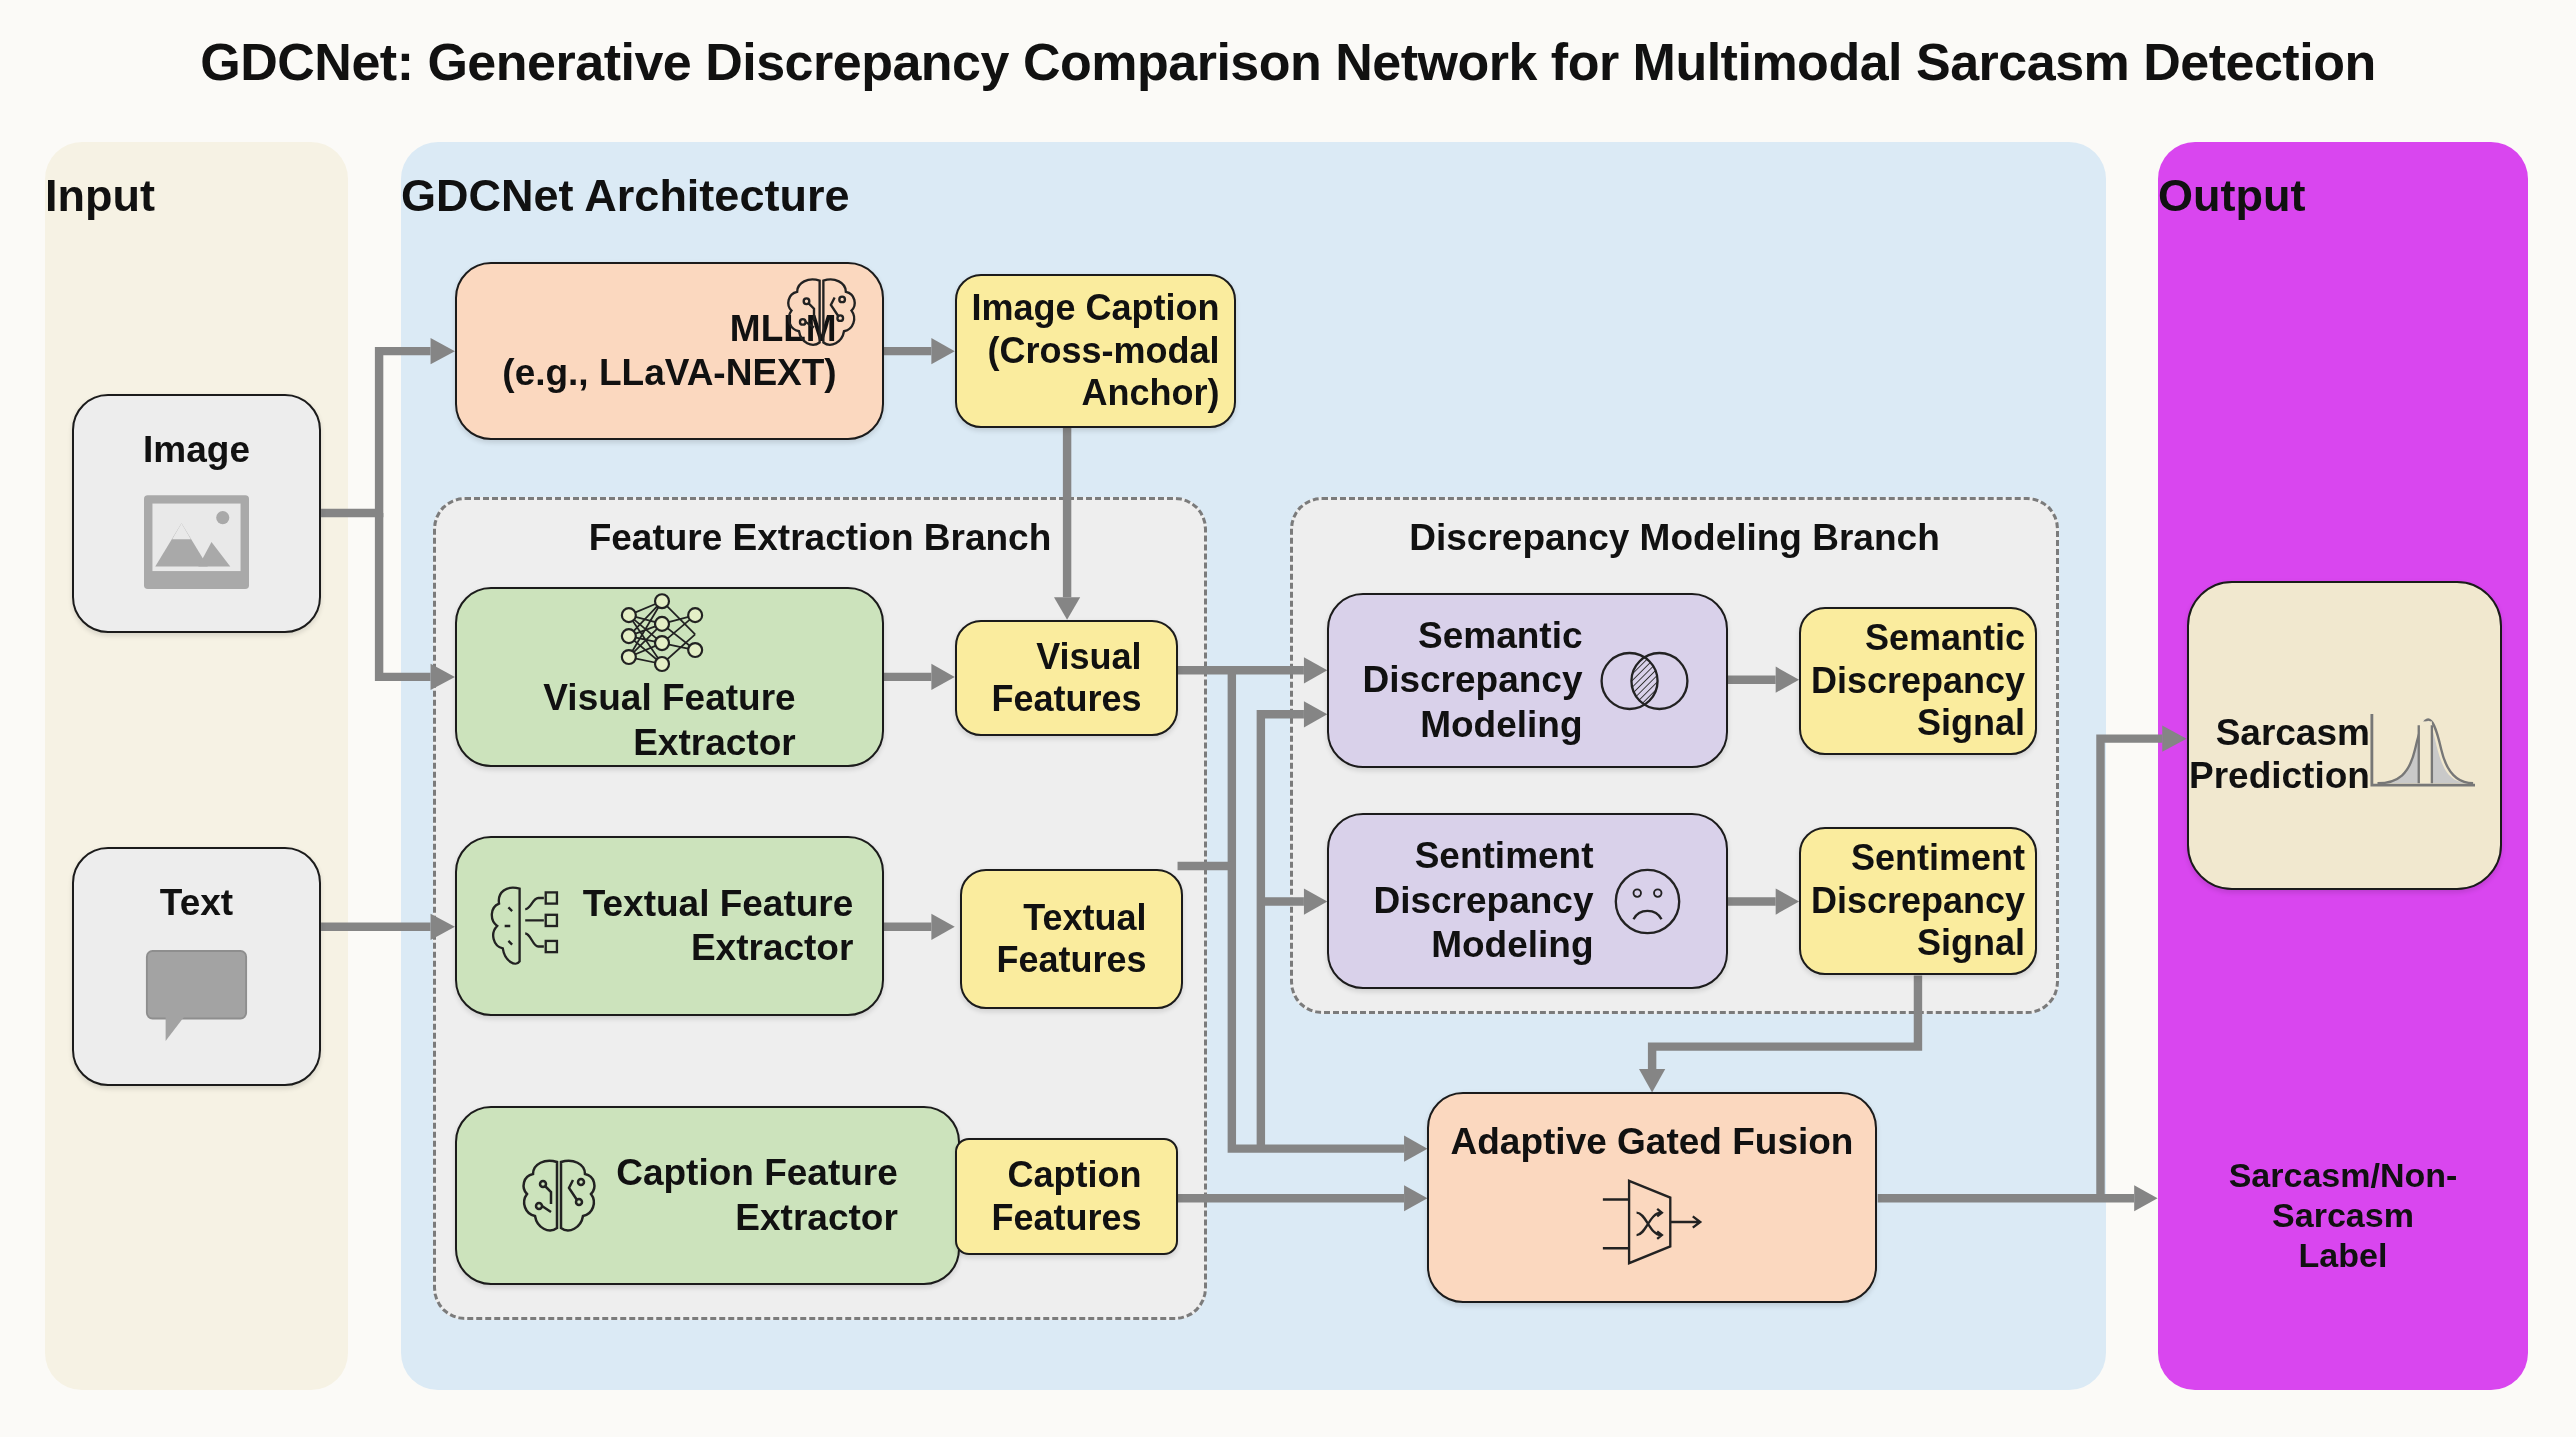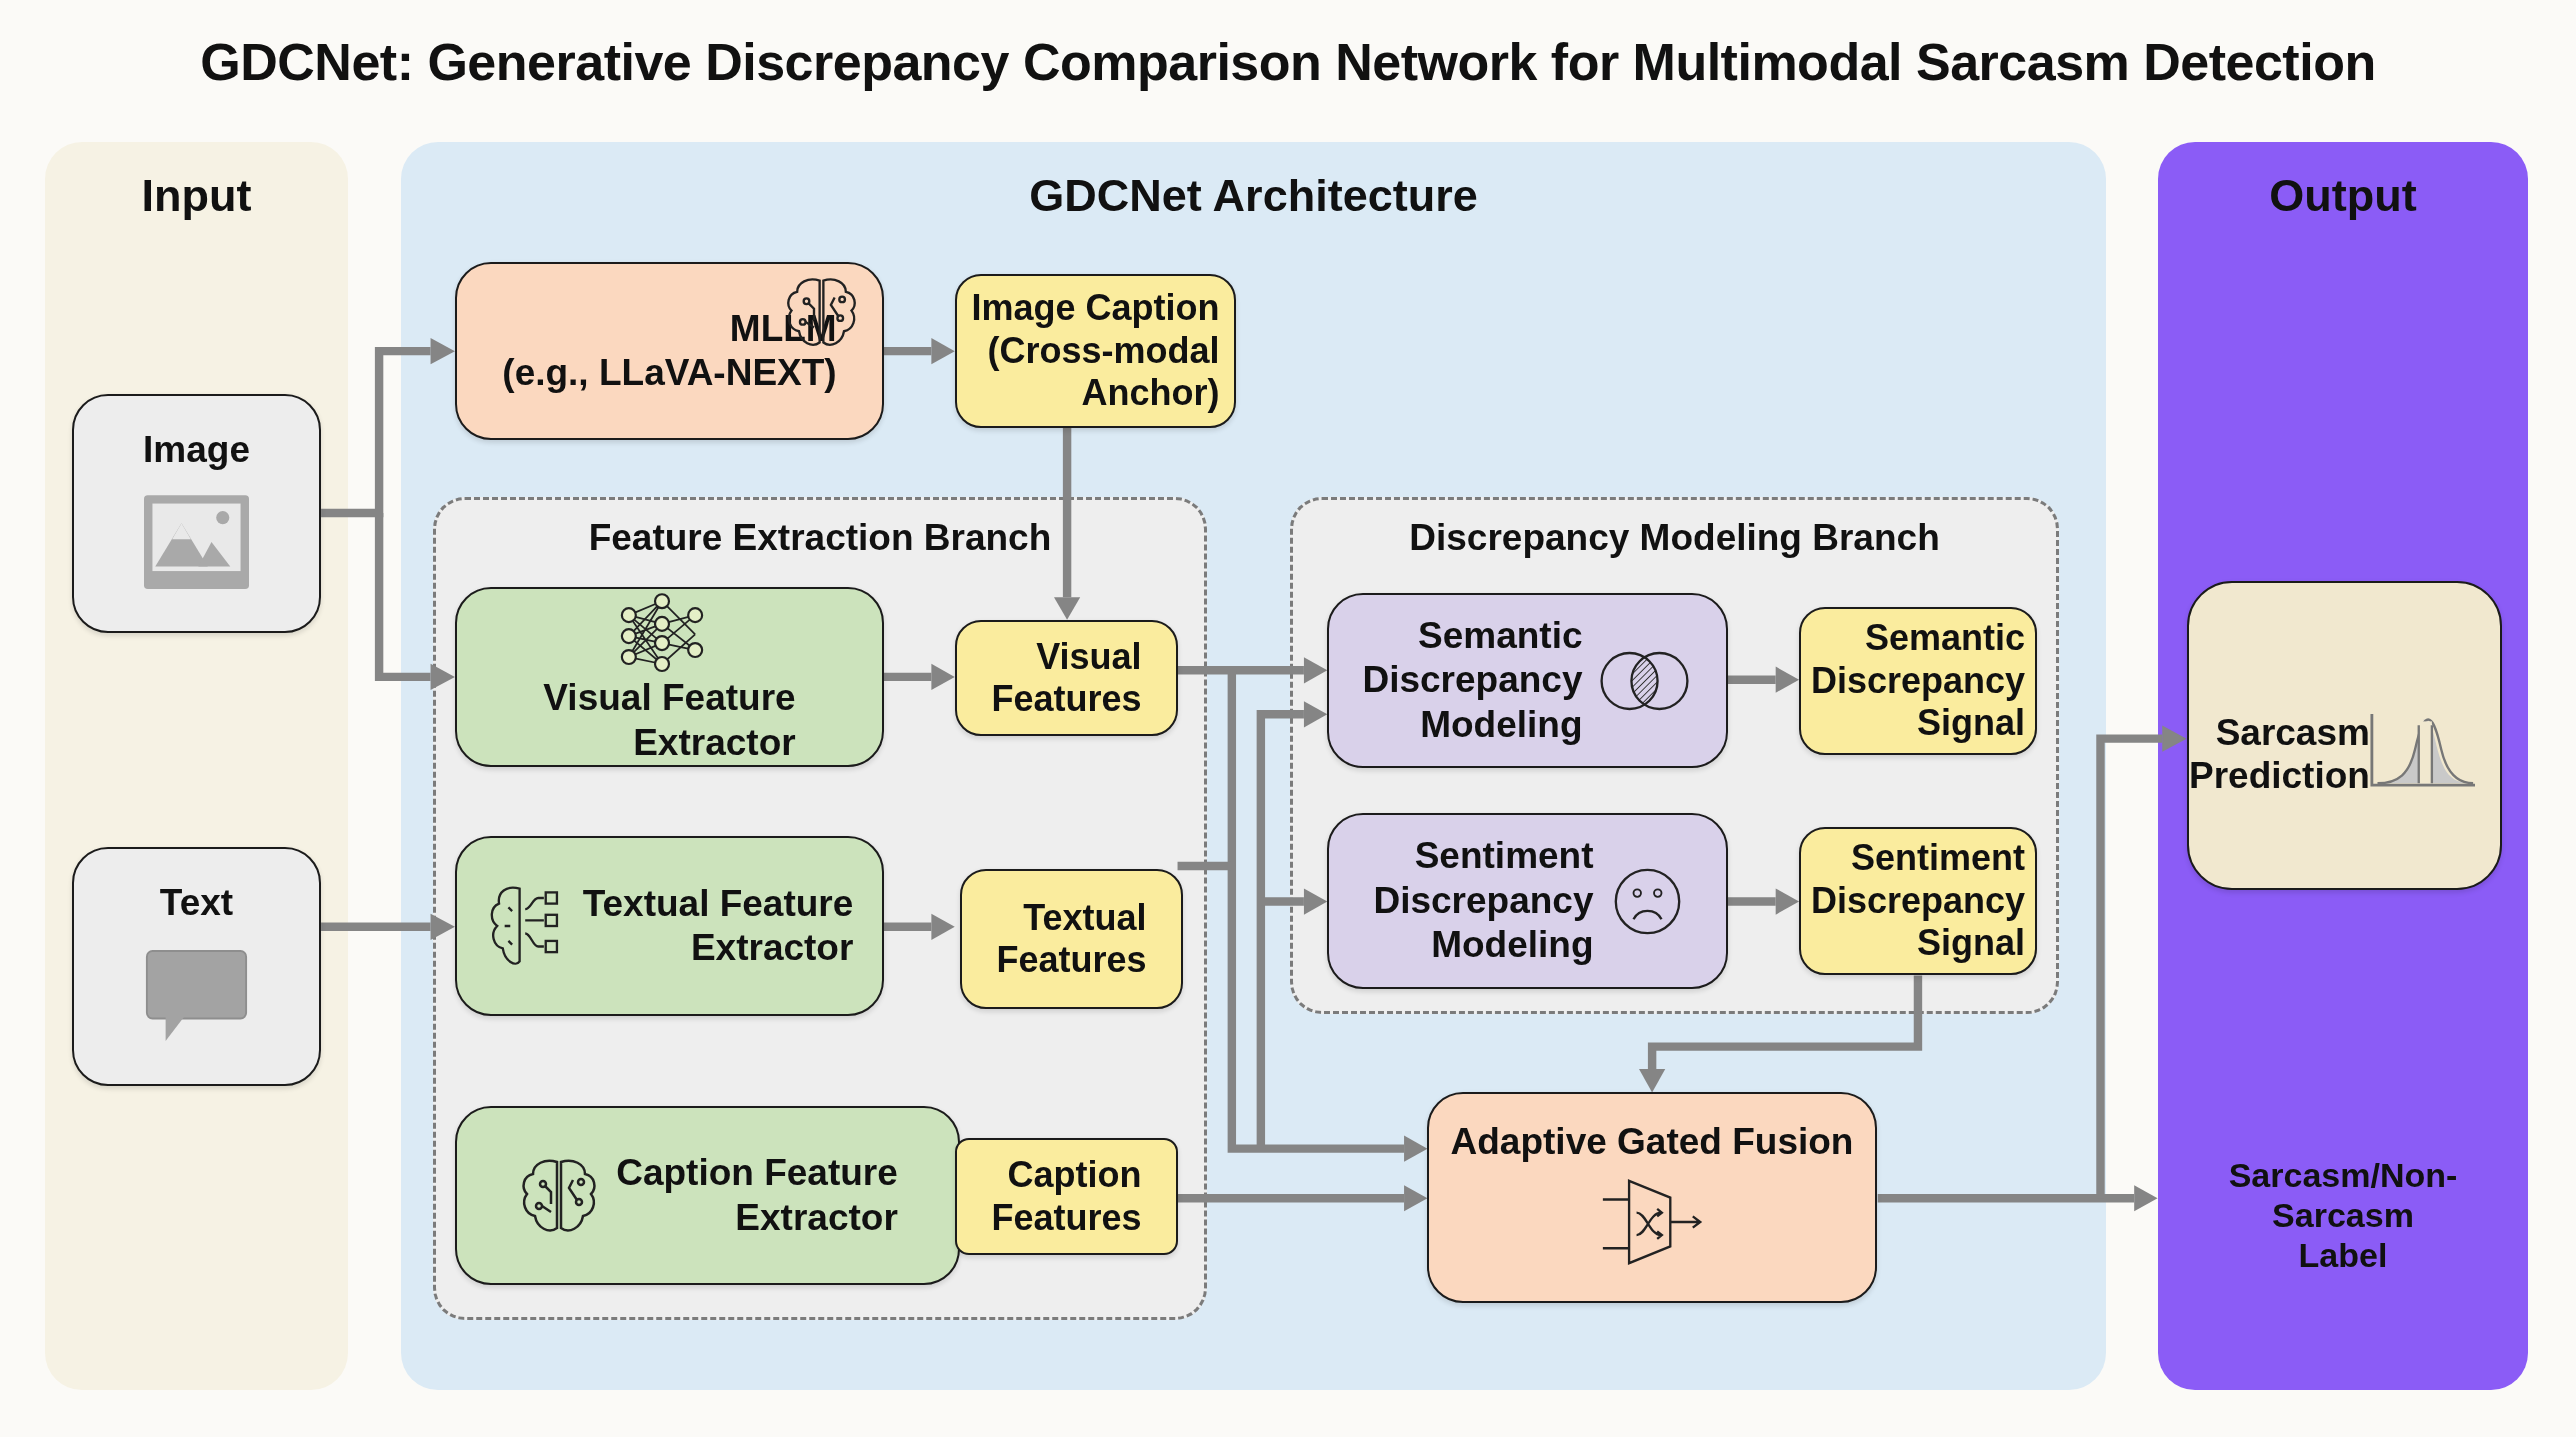--- a/index.html
+++ b/index.html
@@ -2,22 +2,22 @@
 <html style="font-size:15px"><head>
 <meta charset="utf-8">
 <style>
   html,body{margin:0;padding:0;}
   body{width:2576px;height:1438px;background:#fbfaf7;position:relative;overflow:hidden;font-family:"Liberation Sans","DejaVu Sans",sans-serif;color:#111;}
   .abs{position:absolute;box-sizing:border-box;}
   .title{left:0;top:32px;width:2576px;text-align:center;font-weight:bold;font-size:52px;letter-spacing:-0.5px;}
   .panel{border-radius:37px;}
   .panel-in{left:45px;top:142px;width:303px;height:1248px;background:#f6f2e4;}
   .panel-arch{left:401px;top:142px;width:1705px;height:1248px;background:#dbeaf5;}
-  .panel-out{left:2158px;top:142px;width:370px;height:1248px;background:#8b5cf6;}
-  .panel-title{font-weight:bold;font-size:45px;text-align:center;}
+  .panel-out{left:2158px;top:142px;width:370px;height:1248px;background:#d946ef;}
+  .panel-title{font-weight:bold;font-size:45px;}
   .branch{border:3.7px dashed #7b7b7b;border-radius:32px;background:#eeeeee;}
   .branch-title{font-weight:bold;font-size:37px;text-align:center;width:100%;}
   .node{border:2.8px solid #1b1b1b;border-radius:36px;display:flex;align-items:center;justify-content:center;text-align:right;font-weight:bold;box-shadow:0 2.8px 5.6px rgba(0,0,0,0.12);}
   .n-gray{background:#ededed;}
   .n-orange{background:#fbd8bf;}
   .n-yellow{background:#faec9e;border-radius:26px;}
   .n-green{background:#cce3bc;}
   .n-purple{background:#d9d1ea;}
   .n-beige{background:#f1e8cf;}
   .lbl{font-size:37px;line-height:1.2;}

